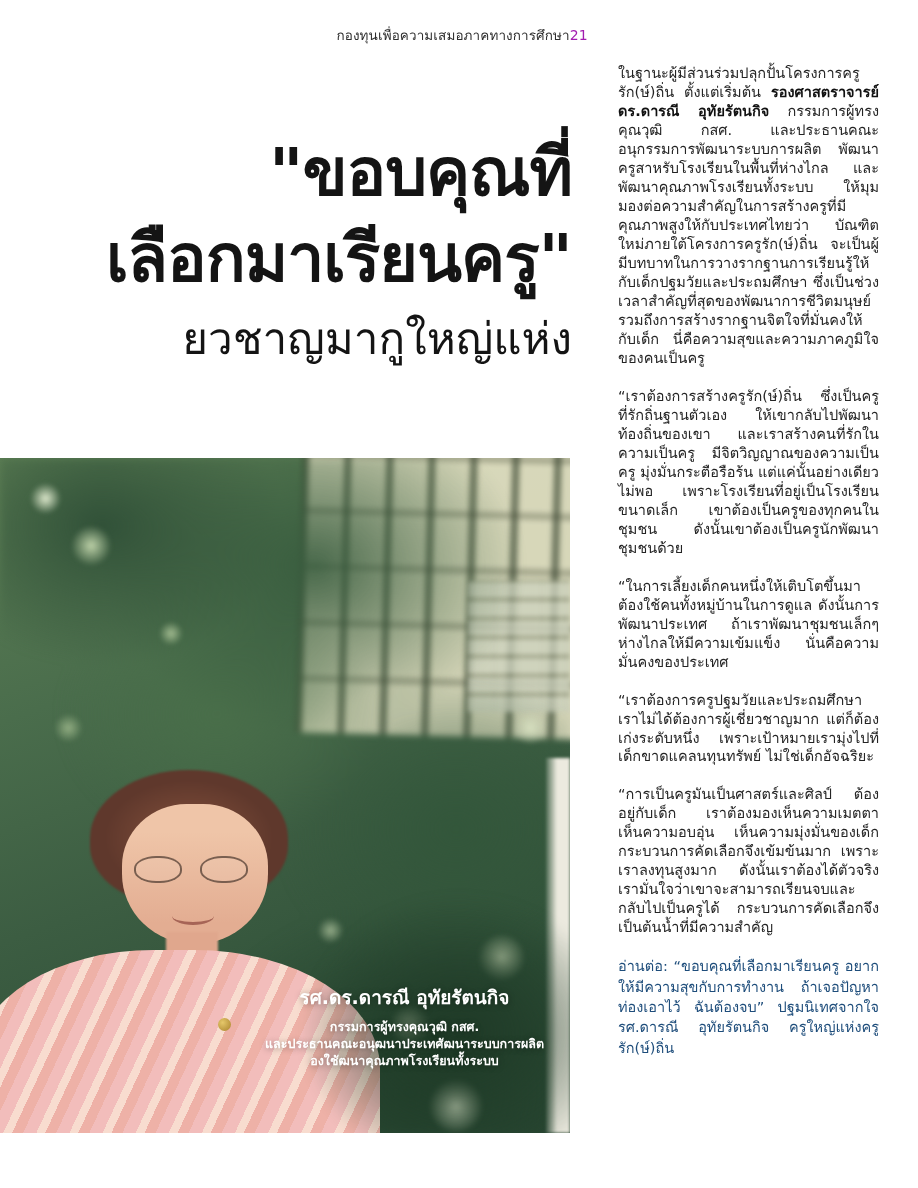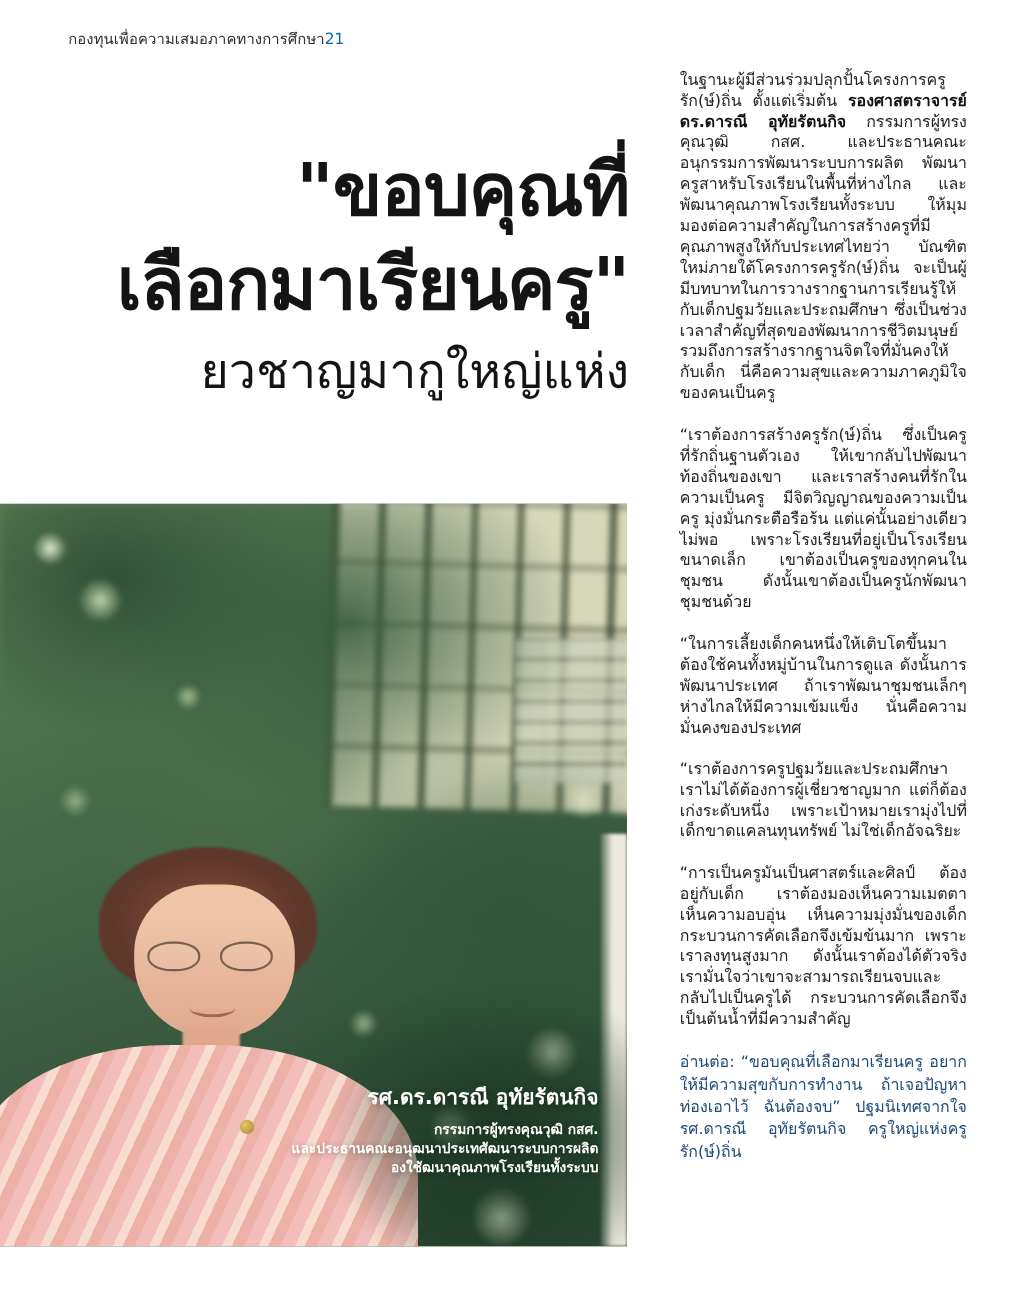--- a/index.html
+++ b/index.html
@@ -6,25 +6,25 @@
   html,body { background:#ffffff; }
   body { font-family: "DejaVu Sans", "Liberation Sans", sans-serif; }
   .page {
     position: relative; width: 918px; height: 1188px;
     background: #ffffff; overflow: hidden; margin: 0 auto;
   }
 
   
   .header {
     position: absolute; top: 24px; left: 62px; right: 56px;
-    display: flex; justify-content: flex-start; align-items: baseline;
+    display: flex; justify-content: center; align-items: baseline;
     font-size: 13.5px; color: #2e2e2e;
   }
   .header .pub { letter-spacing: .1px; }
-  .header .pageno { font-size: 14px; color: #0369a1; }
+  .header .pageno { font-size: 14px; color: #a21caf; }
 
   
   .headline {
     position: absolute; top: 130px; left: 0; width: 572px;
     text-align: right; color: #141414;
   }
   .headline .big {
     font-size: 66px; line-height: 86px; font-weight: 600; letter-spacing: -1px;
   }
   .headline .sub {
@@ -114,21 +114,21 @@
     background: repeating-linear-gradient(115deg, #f2bdbb 0 12px, #f8dccf 12px 20px, #eeb1a7 20px 30px);
     filter: blur(.7px);
   }
   .ph-brooch { left: 218px; top: 560px; width: 13px; height: 13px; border-radius: 50%;
     background: radial-gradient(circle at 35% 35%, #e5c76a, #a9822c); }
   .ph-bush { right: -50px; bottom: -40px; width: 320px; height: 280px; border-radius: 50%;
     background: radial-gradient(closest-side, rgba(31,58,39,.95), rgba(31,58,39,0));
     filter: blur(5px);
   }
   .photo-caption {
-    position: absolute; right: 26px; bottom: 64px; text-align: right;
+    position: absolute; right: 26px; bottom: 64px; text-align: center;
     color: #ffffff; text-shadow: 0 1px 6px rgba(0,0,0,.35); z-index: 5;
   }
   .photo-caption .cap-name { font-size: 19px; font-weight: 700; margin-bottom: 6px; }
   .photo-caption .cap-line { font-size: 12.5px; line-height: 17px; font-weight: 600; }
 </style>
 </head>
 <body>
 
 <div class="page">
 

